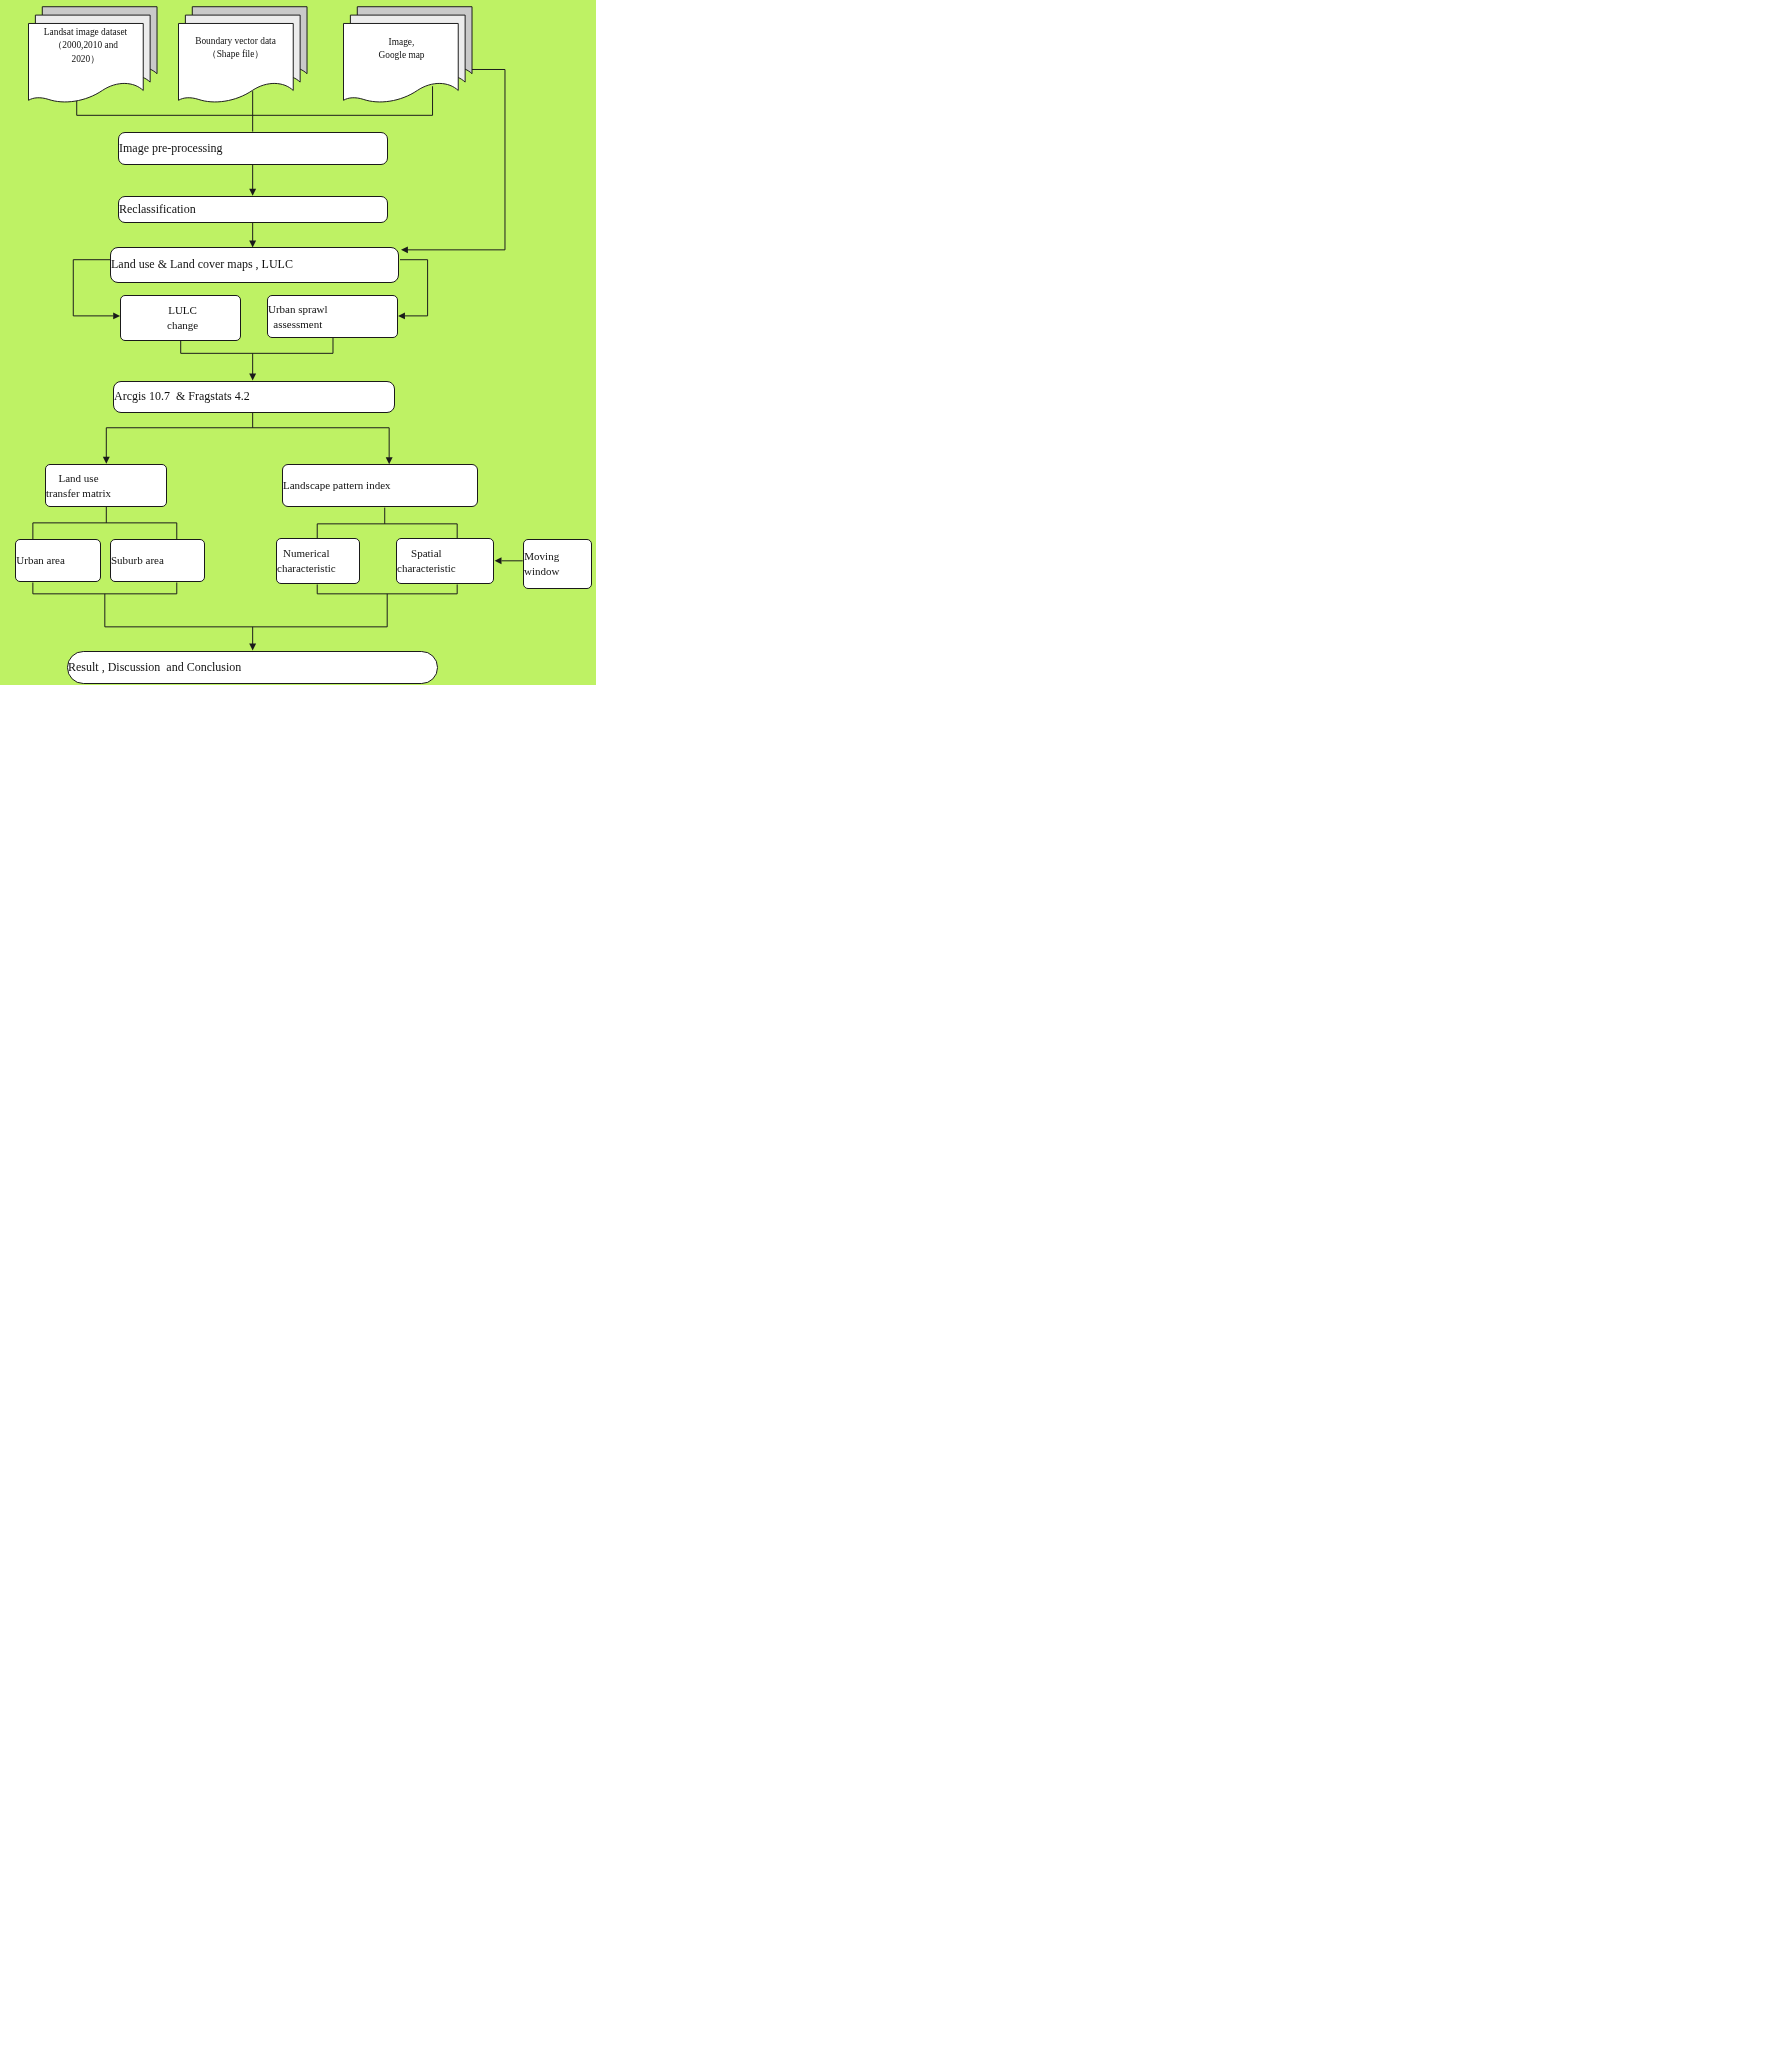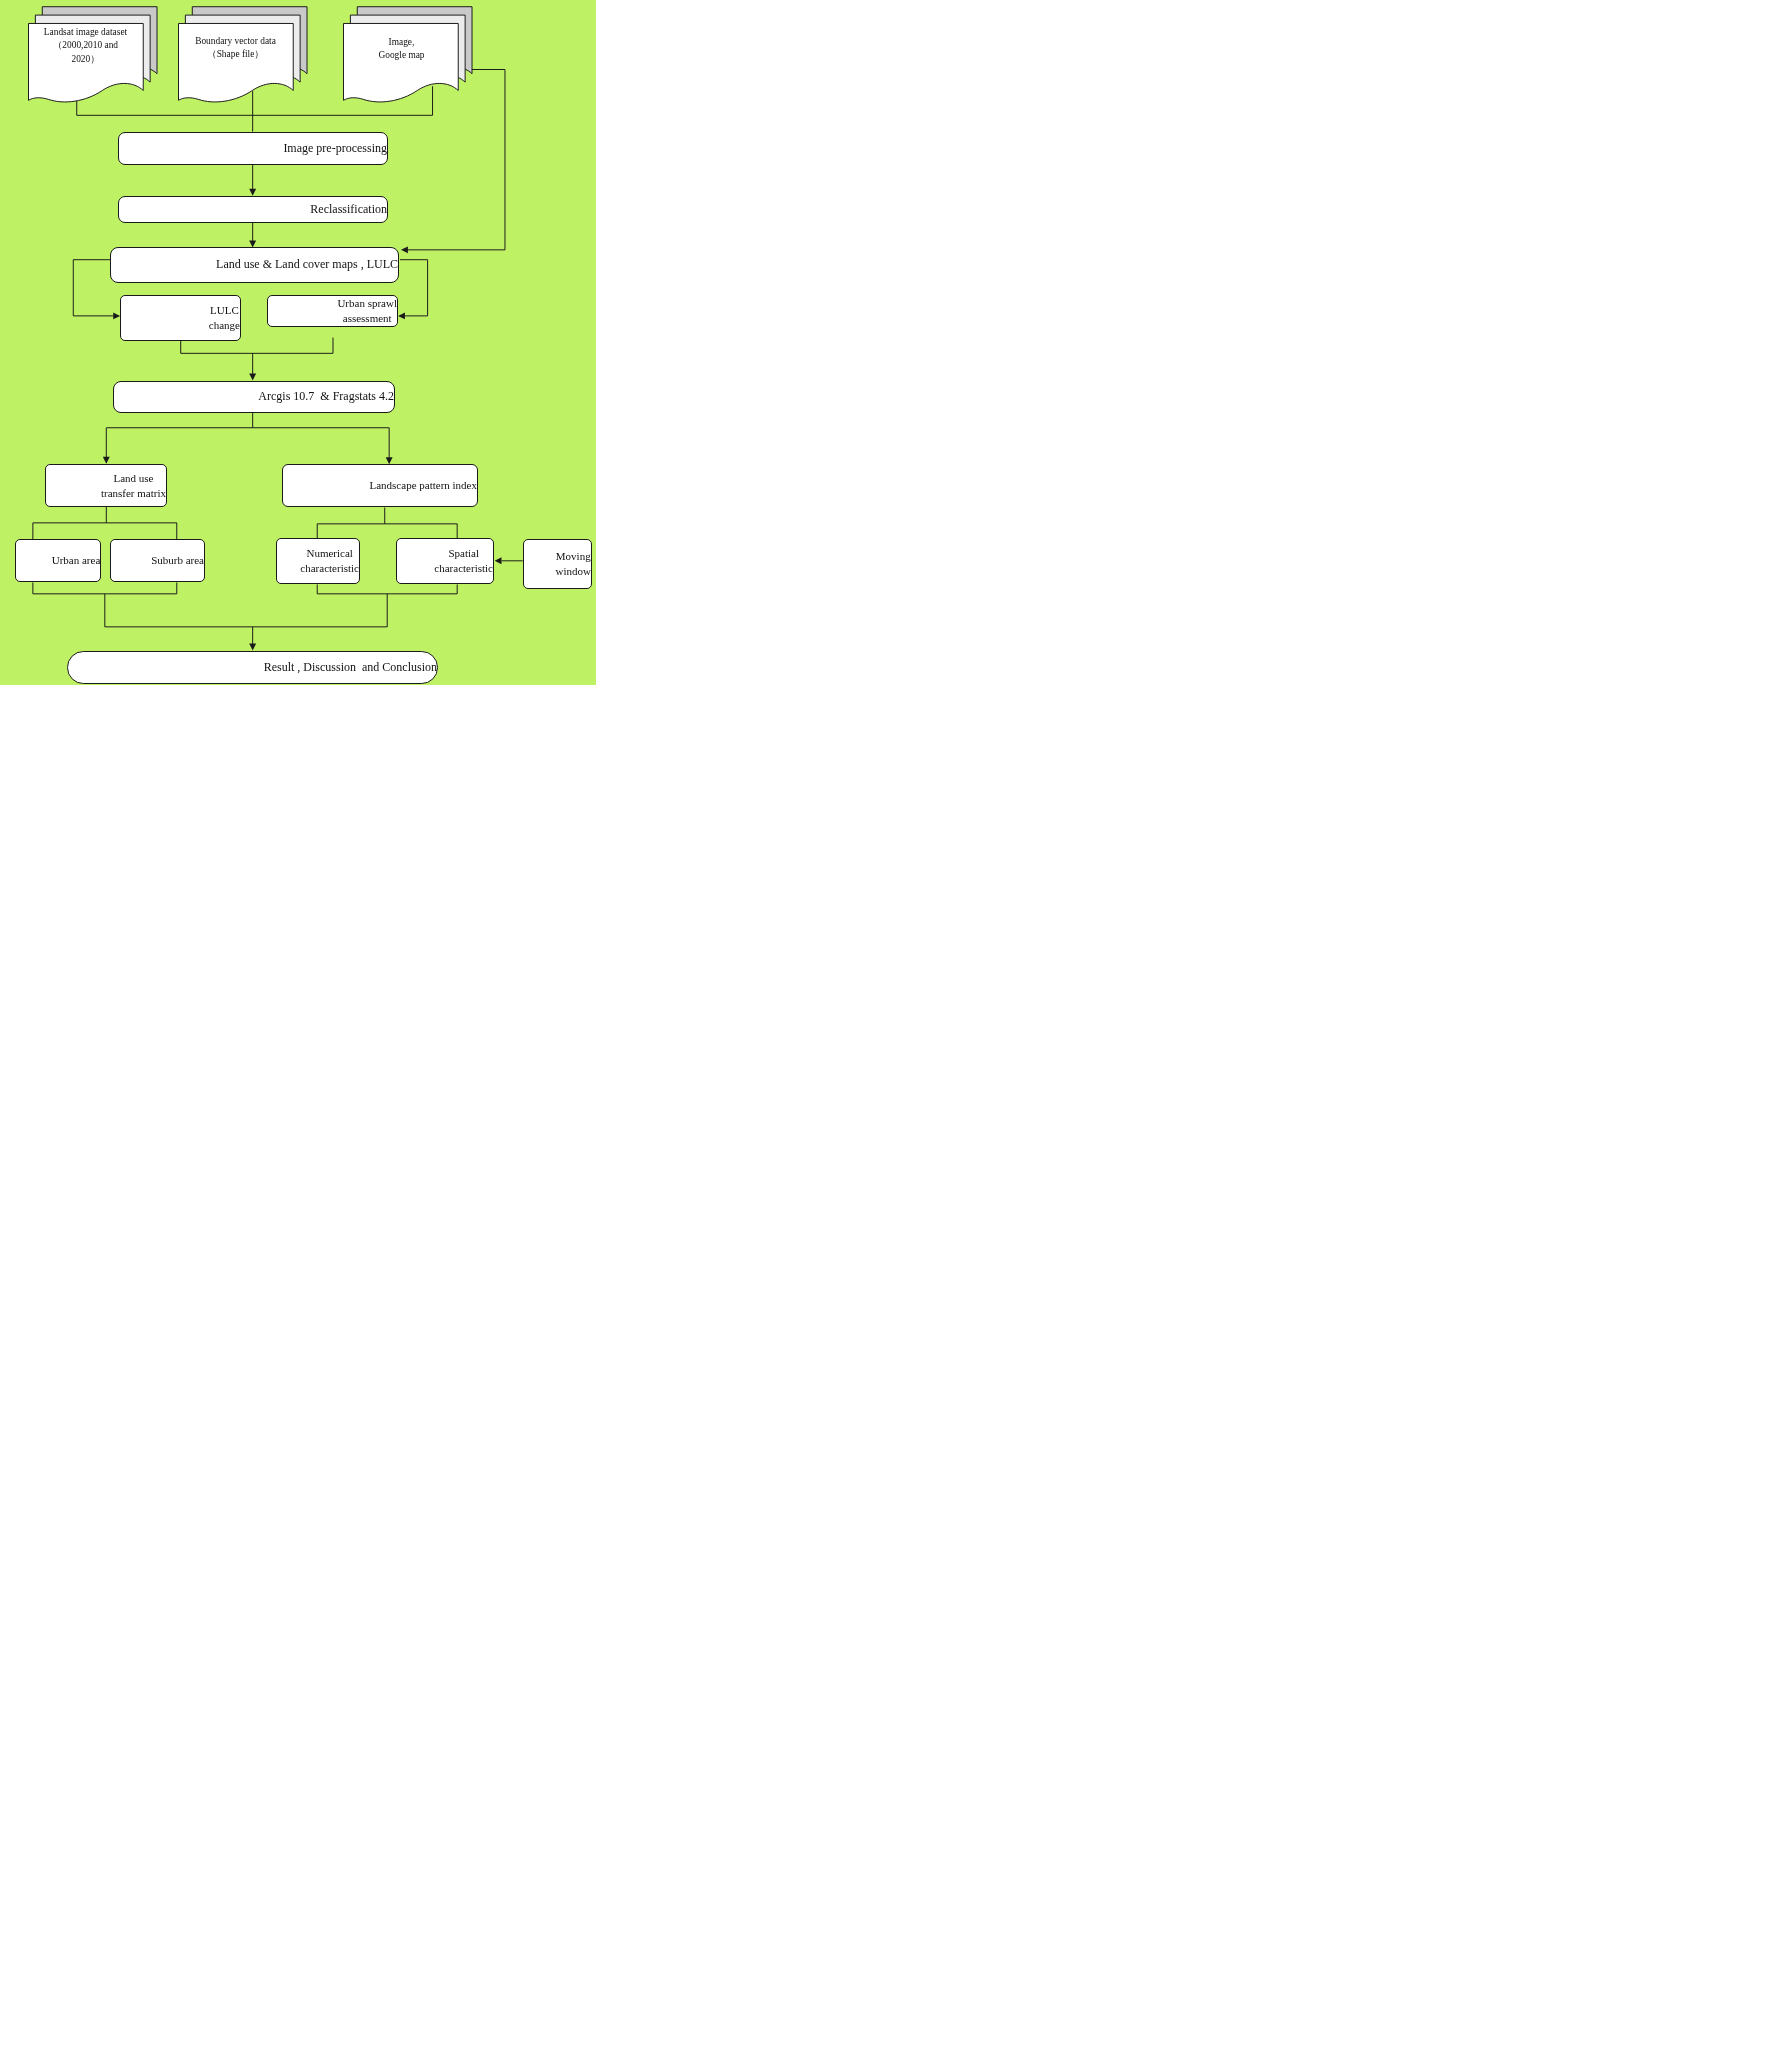--- a/index.html
+++ b/index.html
@@ -5,21 +5,21 @@
   html,body{margin:0;padding:0;background:#ffffff;}
   .stage{
     position:relative;width:596px;height:685px;background:#bef264;
     font-family:"Liberation Serif","DejaVu Serif",serif;color:#111111;
     overflow:hidden;
   }
   .wires{position:absolute;left:0;top:0;z-index:0;}
   .wires path{fill:none;stroke:#1a1a1a;stroke-width:2px;}
   .wires polygon{fill:#1a1a1a;stroke:none;}
   .box{
-    position:absolute;z-index:2;display:flex;align-items:center;justify-content:flex-end;
+    position:absolute;z-index:2;display:flex;align-items:center;justify-content:flex-start;
     background:#ffffff;border:1px solid #1a1a1a;text-align:center;box-sizing:border-box;font-family:Liberation Serif, serif;
   }
   .box span{white-space:pre;line-height:1.32;}
   .f-big{font-size:12px;}
   .f-mid{font-size:11px;}
   .stack{position:absolute;z-index:1;}
   .stack svg path{stroke:#1a1a1a;stroke-width:2px;stroke-linejoin:round;}
   .stack-label{
     position:absolute;z-index:3;width:115px;text-align:center;font-size:9.4px;
     line-height:1.42;white-space:pre;
@@ -110,21 +110,21 @@
 
   <div class="box f-big" style="left:110px;top:247px;width:289px;height:36px;border-radius:8px;">
     <span>Land use &amp; Land cover maps , LULC</span>
   </div>
 
   <div class="box f-mid" style="left:120px;top:295px;width:121px;height:46px;border-radius:5px;padding-left:46px;">
     <span>LULC
 change</span>
   </div>
 
-  <div class="box f-mid" style="left:267px;top:295px;width:131px;height:32px;border-radius:5px;">
+  <div class="box f-mid" style="left:267px;top:295px;width:131px;height:43px;border-radius:5px;">
     <span>Urban sprawl
 assessment</span>
   </div>
 
   <div class="box f-big" style="left:113px;top:381px;width:282px;height:32px;border-radius:8px;">
     <span>Arcgis 10.7  &amp; Fragstats 4.2</span>
   </div>
 
   <div class="box f-mid" style="left:45px;top:464px;width:122px;height:43px;border-radius:5px;">
     <span>Land use

